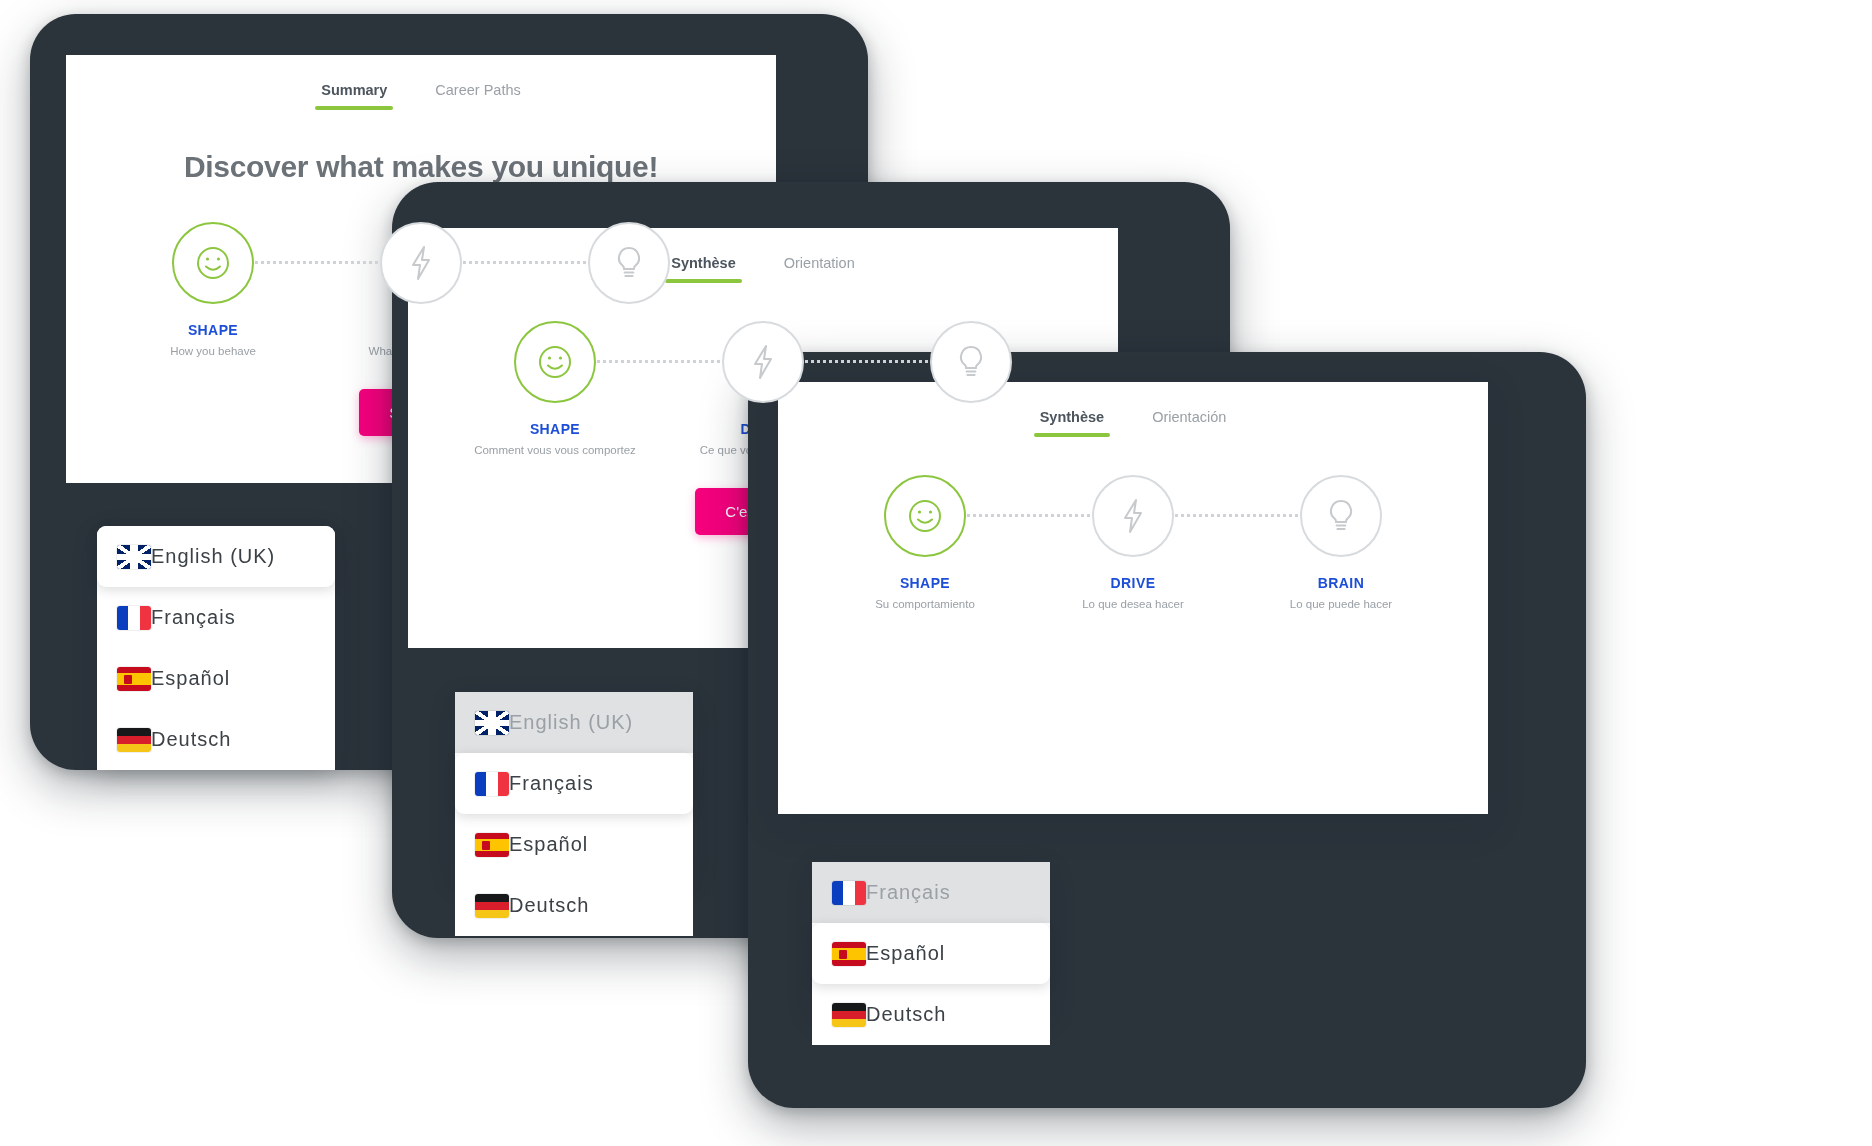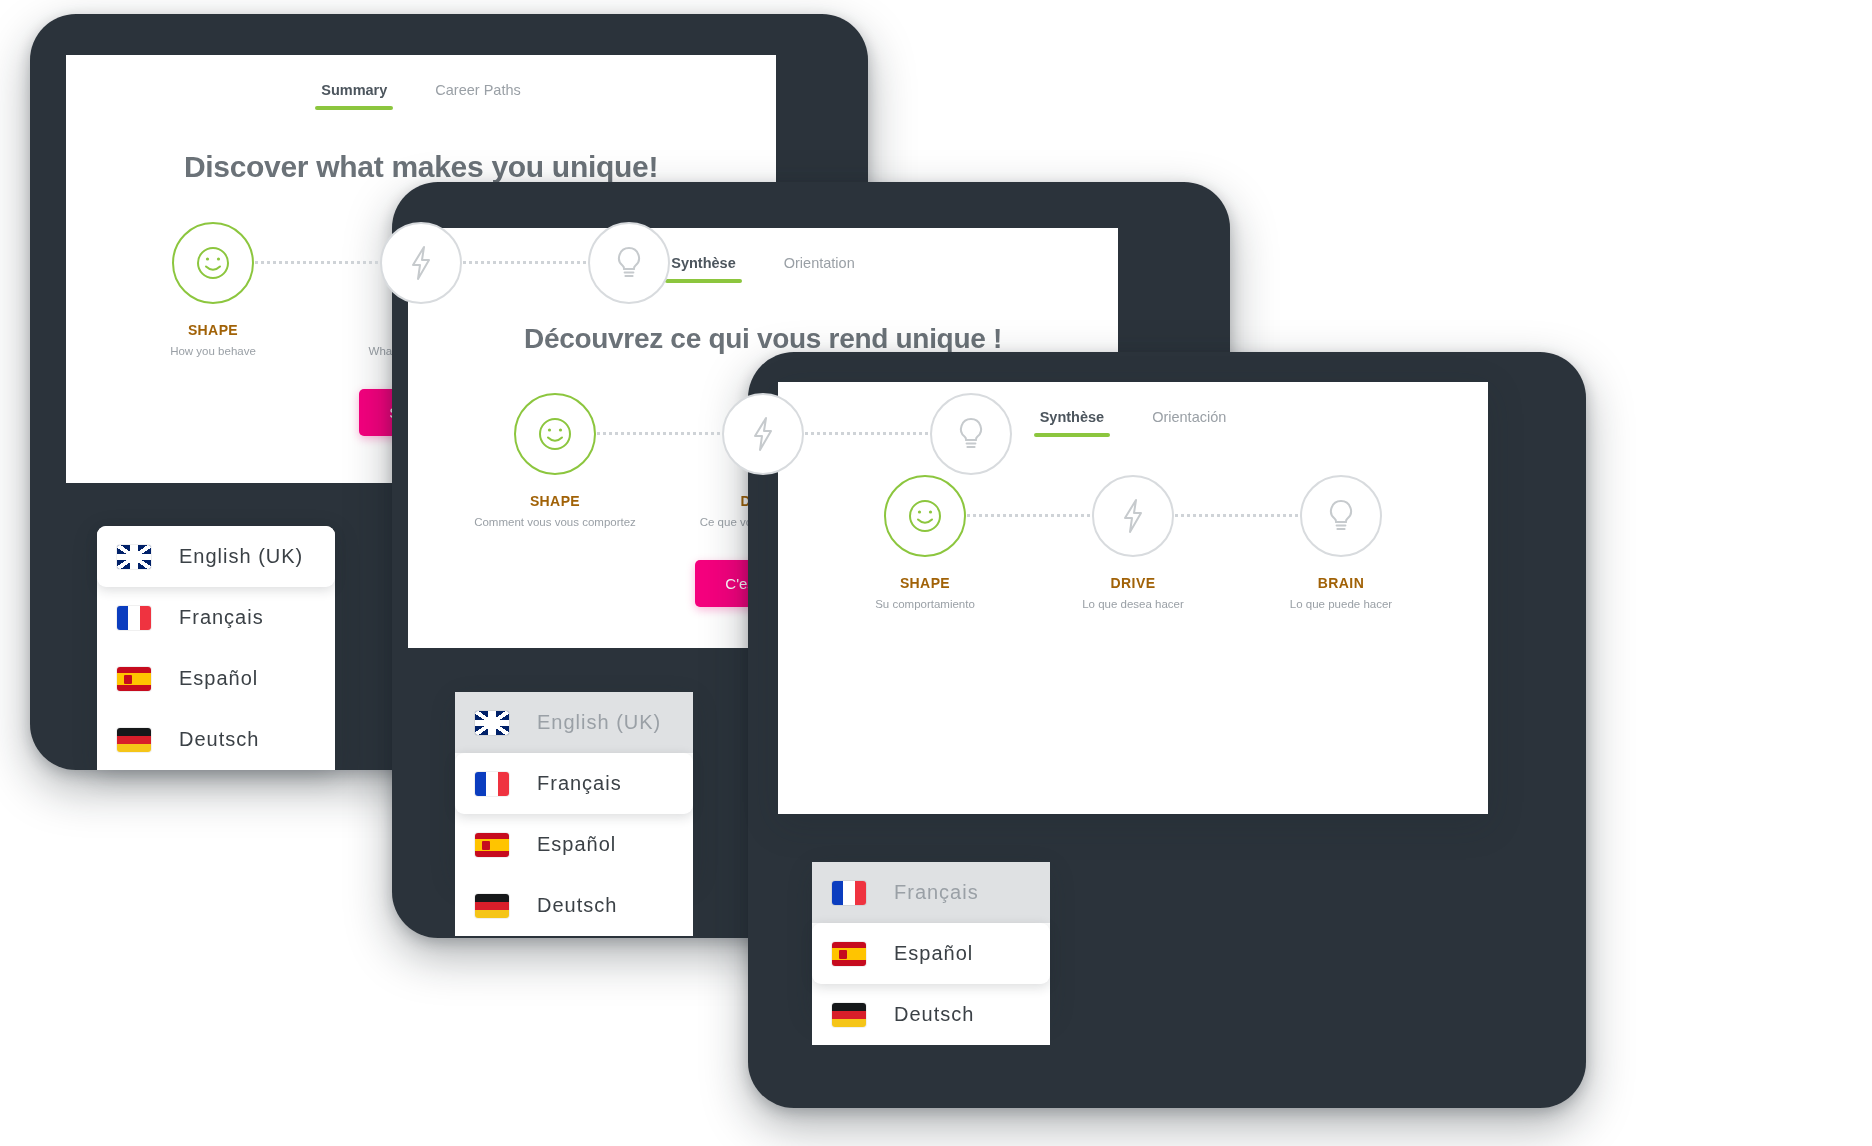--- a/index.html
+++ b/index.html
@@ -90,21 +90,21 @@
     top:39px;
     height:0;
     border-top:3px dotted #cfd3d7;
     z-index:1;
   }
   .pillar .conn-right{left:64%;right:-36%;}
   .pname{
     margin-top:18px;
     font-size:14px;
     font-weight:bold;
-    color:#a16207;
+    color:#1d4ed8;
     letter-spacing:.4px;
   }
   .pdesc{
     margin-top:6px;
     font-size:11.5px;
     color:#9aa0a6;
     line-height:1.28;
   }
 
   
@@ -129,21 +129,21 @@
     box-shadow:0 8px 26px rgba(30,38,46,.20);
     overflow:visible;
   }
   .langmenu.m1{left:97px;  top:526px; width:238px; height:243px;}
   .langmenu.m2{left:455px; top:692px; width:238px; height:185px;}
   .langmenu.m3{left:812px; top:862px; width:238px; height:150px;}
 
   .langitem{
     display:flex;
     align-items:center;
-    gap:28px;
+    gap:0;
     height:61px;
     padding:0 20px;
     position:relative;
     background:#ffffff;
     font-size:20px;
     letter-spacing:1px;
     color:#3b4146;
   }
   .langmenu.m1 .langitem:first-child{
     border-radius:9px;
@@ -271,21 +271,20 @@
     <div class="tabs">
       <div class="tab active">
         <span>Synthèse</span>
         <span class="underline"></span>
       </div>
       <div class="tab">
         <span>Orientation</span>
       </div>
     </div>
 
-    <h1 class="headline">Découvrez ce qui vous rend unique !</h1>
 
     <div class="pillars">
       <div class="pillar">
         <div class="connector conn-right"></div>
         <div class="bubble green">
           <svg width="40" height="40" viewBox="0 0 40 40" fill="none" stroke="#8cc63e" stroke-width="2">
             <circle cx="20" cy="20" r="15"></circle>
             <circle cx="14.5" cy="16" r="1.6" fill="#8cc63e" stroke="none"></circle>
             <circle cx="25.5" cy="16" r="1.6" fill="#8cc63e" stroke="none"></circle>
             <path d="M13 23.5 q7 6.5 14 0" stroke-linecap="round"></path>

